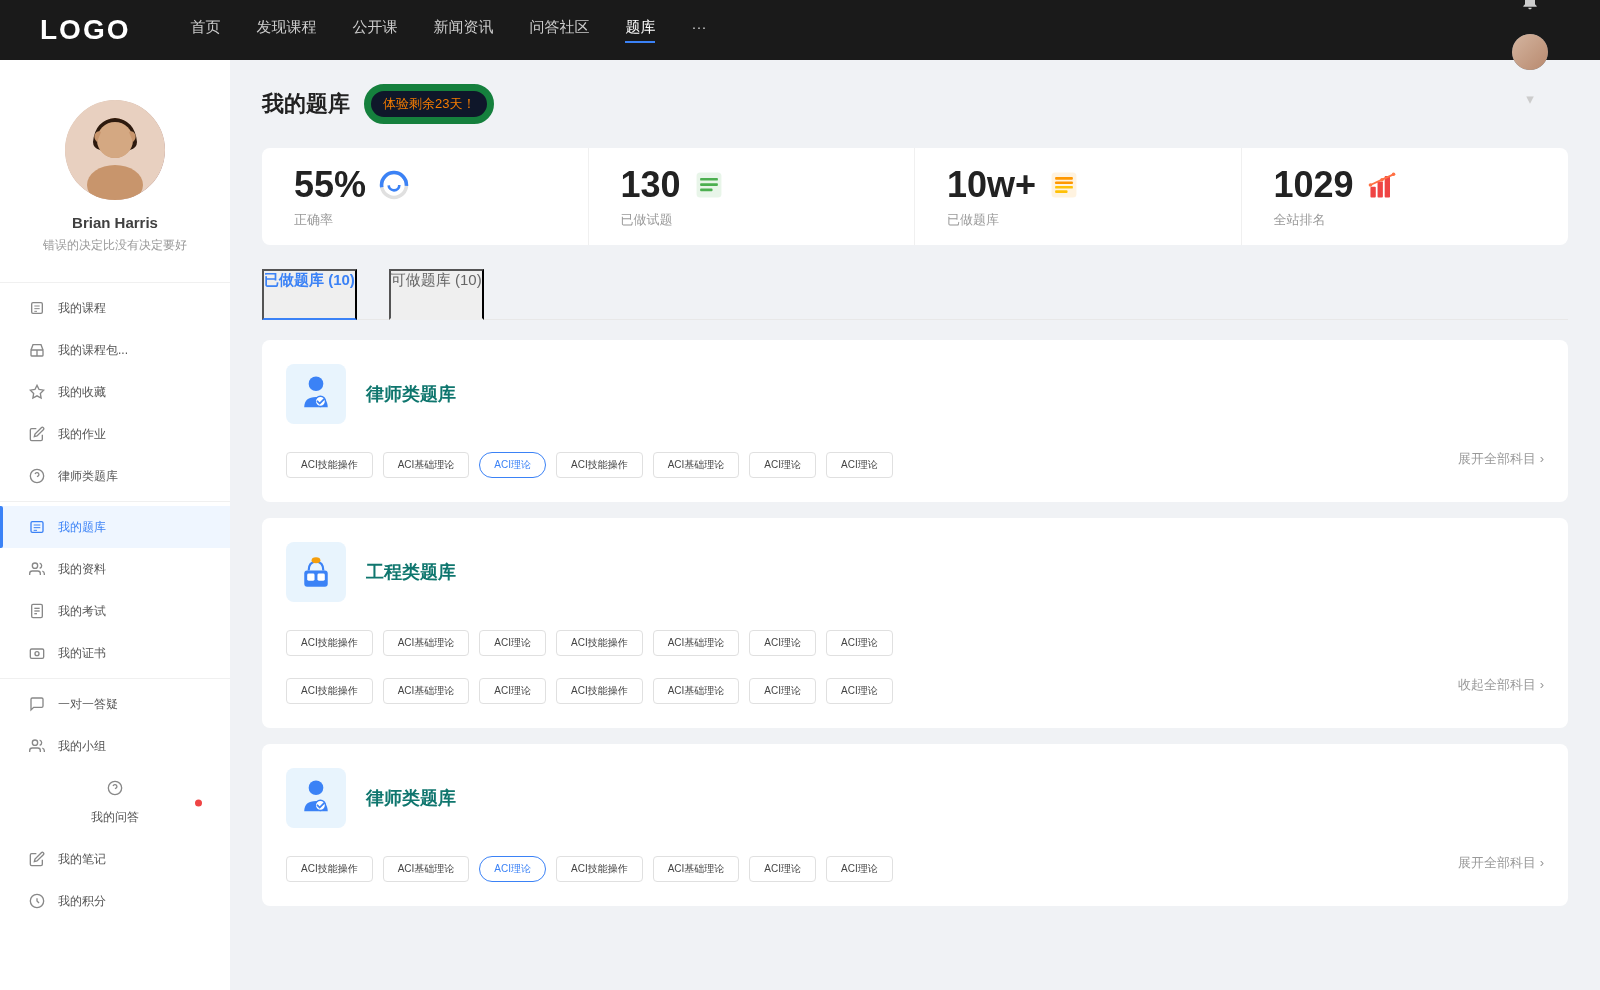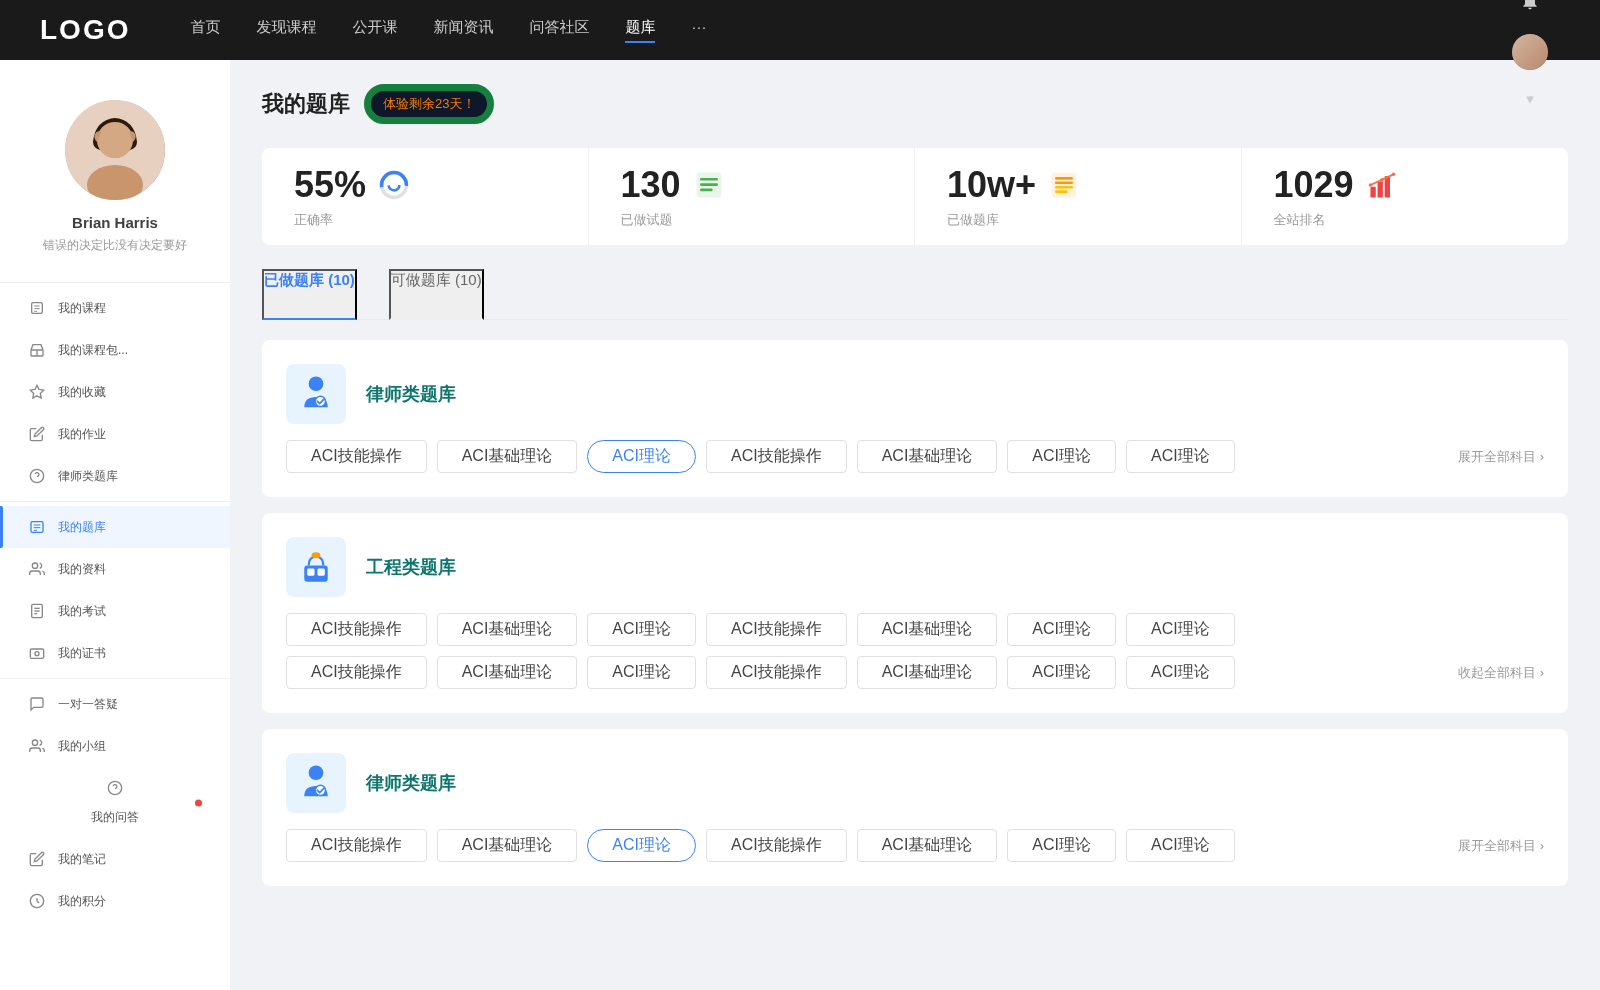--- a/index.html
+++ b/index.html
@@ -57,21 +57,21 @@
     .tab-row { display: flex; gap: 32px; margin-bottom: 20px; border-bottom: 1px solid #e8e8e8; }
     .tab-btn { font-size: 15px; padding-bottom: 28px; cursor: pointer; color: #666; border-bottom: 2px solid transparent; margin-bottom: -1px; }
     .tab-btn.active { color: #3b82f6; border-bottom: 2px solid #3b82f6; font-weight: 600; }
 
     
     .bank-card { background: #fff; border-radius: 8px; padding: 24px; margin-bottom: 16px; }
     .bank-header { display: flex; align-items: center; gap: 20px; margin-bottom: 16px; }
     .bank-icon { width: 60px; height: 60px; background: #e8f4fd; border-radius: 8px; display: flex; align-items: center; justify-content: center; }
     .bank-name { font-size: 18px; font-weight: 600; color: #0f766e; }
     .tags-row { display: flex; flex-wrap: wrap; gap: 10px; align-items: center; }
-    .tag { padding: 5px 24px; border-radius: 4px; font-size: 16px; border: 1px solid #e0e0e0; color: #444; cursor: pointer; background: #fff; }
+    .tag { padding: 5px 14px; border-radius: 4px; font-size: 10px; border: 1px solid #e0e0e0; color: #444; cursor: pointer; background: #fff; margin-top: 12px; }
     .tag.active { border-color: #3b82f6; color: #3b82f6; background: #fff; border-radius: 20px; }
     .expand-link { margin-left: auto; color: #999; font-size: 13px; cursor: pointer; white-space: nowrap; display: flex; align-items: center; }
     .collapse-link { margin-left: auto; color: #999; font-size: 13px; cursor: pointer; white-space: nowrap; display: flex; align-items: center; }
   </style>
 </head>
 <body>
 
 <nav class="nav">
   <div class="nav-logo">LOGO</div>
   <div class="nav-items">

